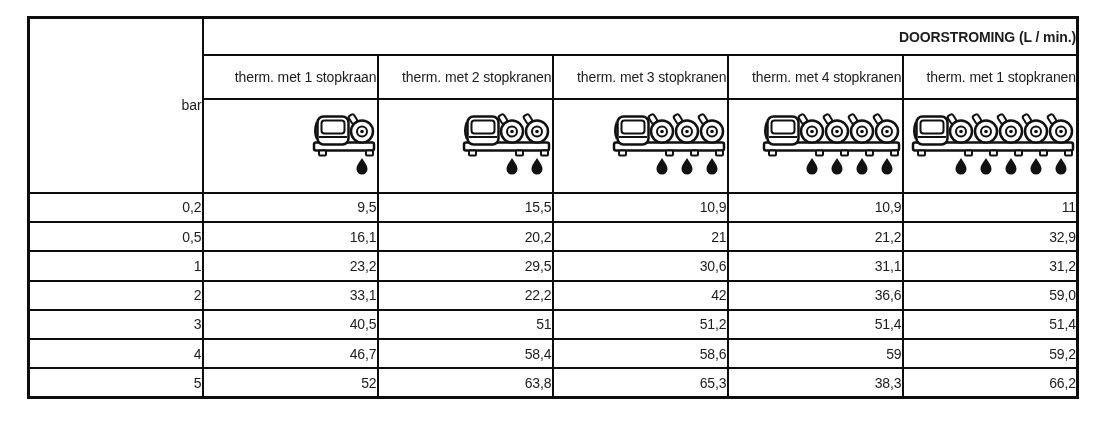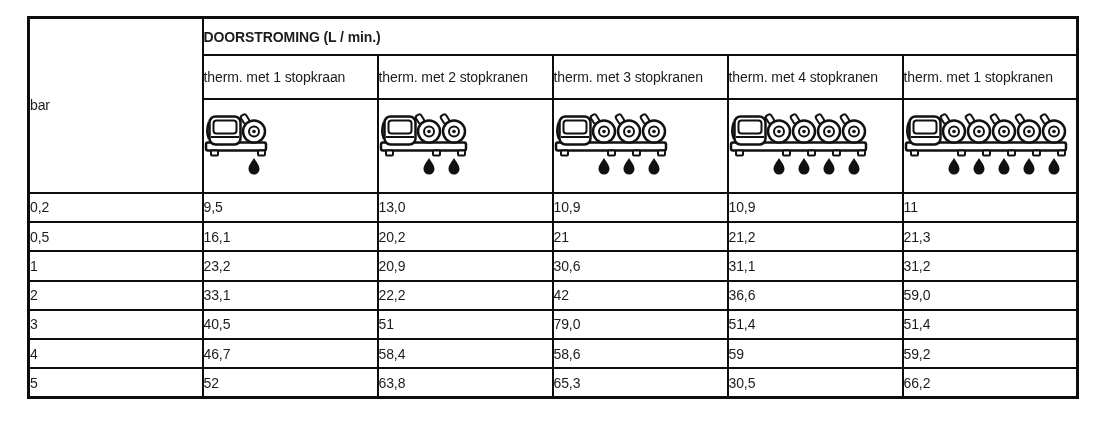--- a/index.html
+++ b/index.html
@@ -21,21 +21,21 @@
     top: 16px;
     width: 1049px;
     height: 383px;
     border-collapse: collapse;
     table-layout: fixed;
     border: 3px solid #0d0d0d;
     background: #ffffff;
   }
   table.flow-table td {
     border: 2px solid #0d0d0d;
-    text-align: left;
+    text-align: right;
     vertical-align: middle;
     padding: 0;
     font-size: 14px;
     letter-spacing: -0.1px;
   }
   tr.row-title { height: 31px; }
   tr.row-headers { height: 36px; }
   tr.row-icons { height: 77px; }
   tr.row-data { height: 24px; }
   .title-cell {
@@ -228,67 +228,67 @@
                 <path d="M100 47 C 97.5 51 94.5 54.5 94.5 58 a 5.5 5.5 0 0 0 11 0 C 105.5 54.5 102.5 51 100 47 Z" fill="#111111" stroke="none"></path>
                 <path d="M125 47 C 122.5 51 119.5 54.5 119.5 58 a 5.5 5.5 0 0 0 11 0 C 130.5 54.5 127.5 51 125 47 Z" fill="#111111" stroke="none"></path>
                 <path d="M150 47 C 147.5 51 144.5 54.5 144.5 58 a 5.5 5.5 0 0 0 11 0 C 155.5 54.5 152.5 51 150 47 Z" fill="#111111" stroke="none"></path>
               </g>
             </svg></span></td>
     </tr>
 
     <tr class="row-data">
       <td class="value-cell">0,2</td>
       <td class="value-cell">9,5</td>
-      <td class="value-cell">13,0</td>
+      <td class="value-cell">15,5</td>
       <td class="value-cell">10,9</td>
       <td class="value-cell">10,9</td>
       <td class="value-cell">11</td>
     </tr>
     <tr class="row-data">
       <td class="value-cell">0,5</td>
       <td class="value-cell">16,1</td>
       <td class="value-cell">20,2</td>
       <td class="value-cell">21</td>
       <td class="value-cell">21,2</td>
-      <td class="value-cell">21,3</td>
+      <td class="value-cell">32,9</td>
     </tr>
     <tr class="row-data">
       <td class="value-cell">1</td>
       <td class="value-cell">23,2</td>
-      <td class="value-cell">20,9</td>
+      <td class="value-cell">29,5</td>
       <td class="value-cell">30,6</td>
       <td class="value-cell">31,1</td>
       <td class="value-cell">31,2</td>
     </tr>
     <tr class="row-data">
       <td class="value-cell">2</td>
       <td class="value-cell">33,1</td>
       <td class="value-cell">22,2</td>
       <td class="value-cell">42</td>
       <td class="value-cell">36,6</td>
       <td class="value-cell">59,0</td>
     </tr>
     <tr class="row-data">
       <td class="value-cell">3</td>
       <td class="value-cell">40,5</td>
       <td class="value-cell">51</td>
-      <td class="value-cell">79,0</td>
+      <td class="value-cell">51,2</td>
       <td class="value-cell">51,4</td>
       <td class="value-cell">51,4</td>
     </tr>
     <tr class="row-data">
       <td class="value-cell">4</td>
       <td class="value-cell">46,7</td>
       <td class="value-cell">58,4</td>
       <td class="value-cell">58,6</td>
       <td class="value-cell">59</td>
       <td class="value-cell">59,2</td>
     </tr>
     <tr class="row-data">
       <td class="value-cell">5</td>
       <td class="value-cell">52</td>
       <td class="value-cell">63,8</td>
       <td class="value-cell">65,3</td>
-      <td class="value-cell">30,5</td>
+      <td class="value-cell">38,3</td>
       <td class="value-cell">66,2</td>
     </tr>
   </tbody>
 </table>
 
 </body></html>

